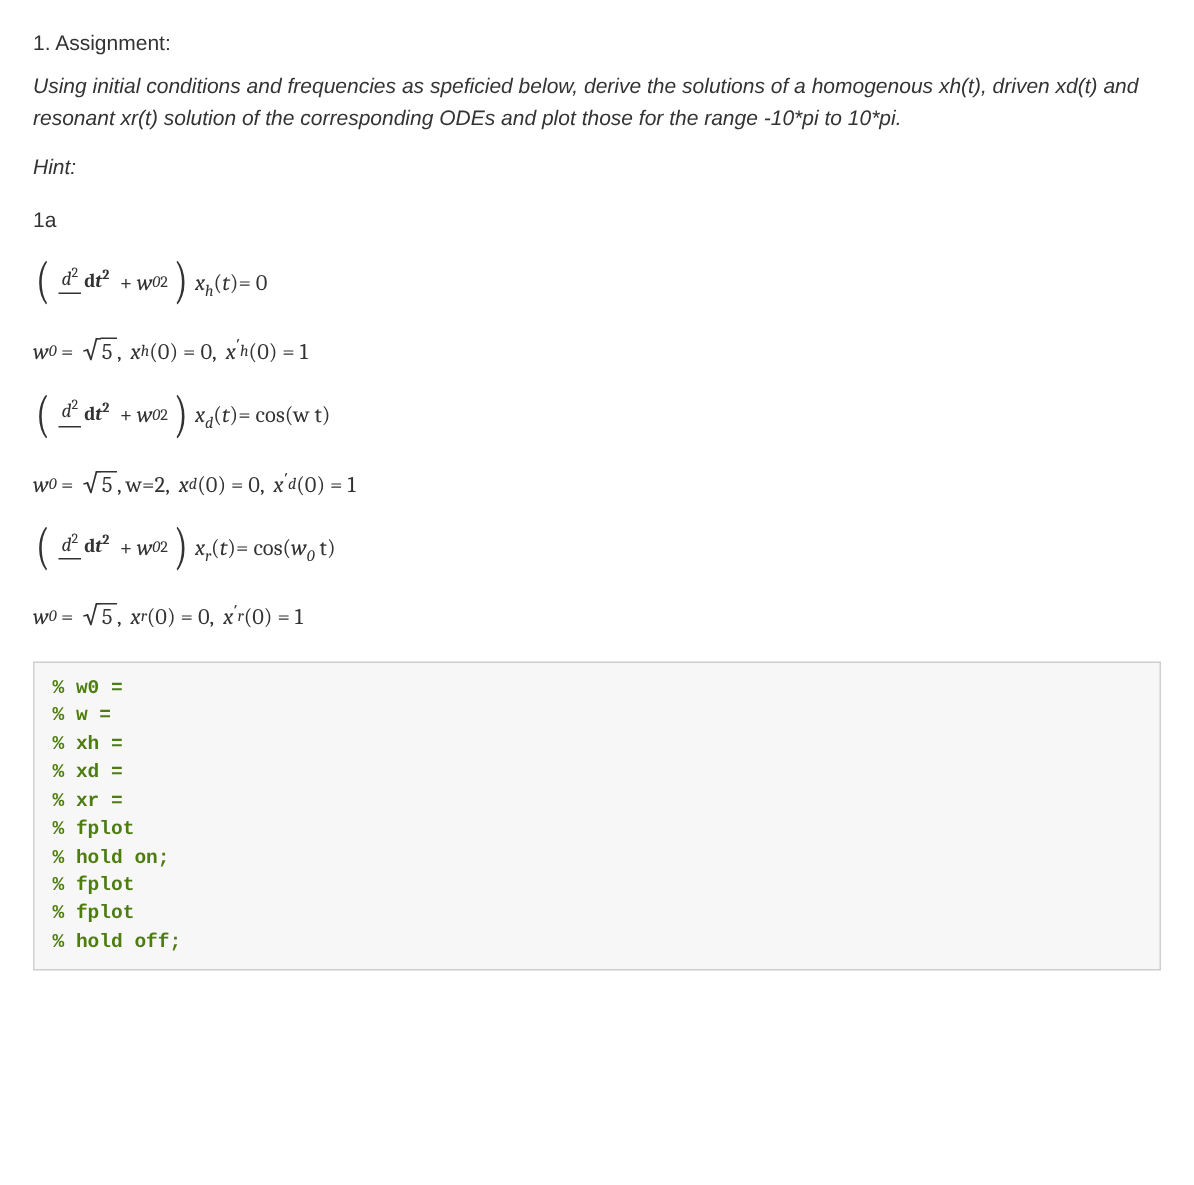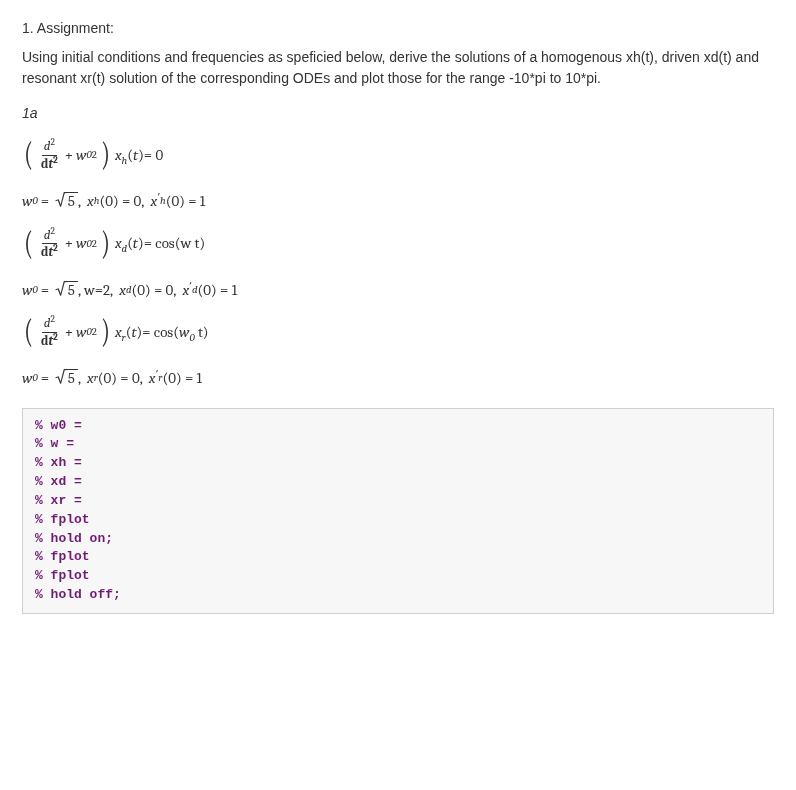--- a/index.html
+++ b/index.html
@@ -15,25 +15,25 @@
     width: 796px;
     box-sizing: border-box;
     padding: 18px 22px 22px 22px;
   }
   .heading {
     font-weight: 400;
     margin-bottom: 8px;
   }
   .para {
     margin-bottom: 12px;
+    font-style: italic;
   }
   .sublabel {
     margin-top: 14px;
     margin-bottom: 10px;
-    font-style: italic;
   }
   .eqline {
     font-family: Cambria, "Latin Modern Math", Georgia, "Times New Roman", serif;
     font-size: 15px;
     margin: 14px 0 18px 0;
     display: flex;
     align-items: center;
   }
   .icline {
     font-family: Cambria, "Latin Modern Math", Georgia, "Times New Roman", serif;
@@ -55,21 +55,21 @@
     position: relative;
     top: -1px;
   }
   .paren-content {
     display: inline-flex;
     align-items: center;
     padding: 0 2px;
   }
   .frac {
     display: inline-flex;
-    flex-direction: column;
+    flex-direction: row;
     align-items: center;
     vertical-align: middle;
     margin: 0 2px;
     font-size: 13px;
     line-height: 1.1;
   }
   .frac .num {
     border-bottom: 1px solid #333;
     padding: 0 2px 1px 2px;
   }
@@ -97,36 +97,37 @@
     line-height: 17px;
   }
   .gap6 { display:inline-block; width:6px; }
   .gap3 { display:inline-block; width:3px; }
   .codebox {
     border: 1px solid #cfcfcf;
     background: #f7f7f7;
     padding: 8px 12px;
     font-family: Menlo, Consolas, "Courier New", monospace;
     font-size: 13px;
-    color: #701a75;
+    color: #4d7c0f;
     line-height: 1.45;
     white-space: pre;
     margin-top: 18px;
   }
   .codeline { font-weight: 700; }
 </style>
 </head>
 <body>
 
 <div class="page">
 
   <div class="heading">1. Assignment:</div>
 
   <div class="para">Using initial conditions and frequencies as speficied below, derive the solutions of a homogenous xh(t), driven xd(t) and resonant xr(t) solution of the corresponding ODEs and plot those for the range -10*pi to 10*pi.</div>
 
+  <div class="para">Hint:</div>
 
 
   <div class="sublabel">1a</div>
 
   <div class="eqline">
     <span class="paren-group">
       <span class="bigparen">(</span>
       <span class="paren-content">
         <span class="frac">
           <span class="num"><span class="fvar">d</span><span class="sup">2</span></span>

